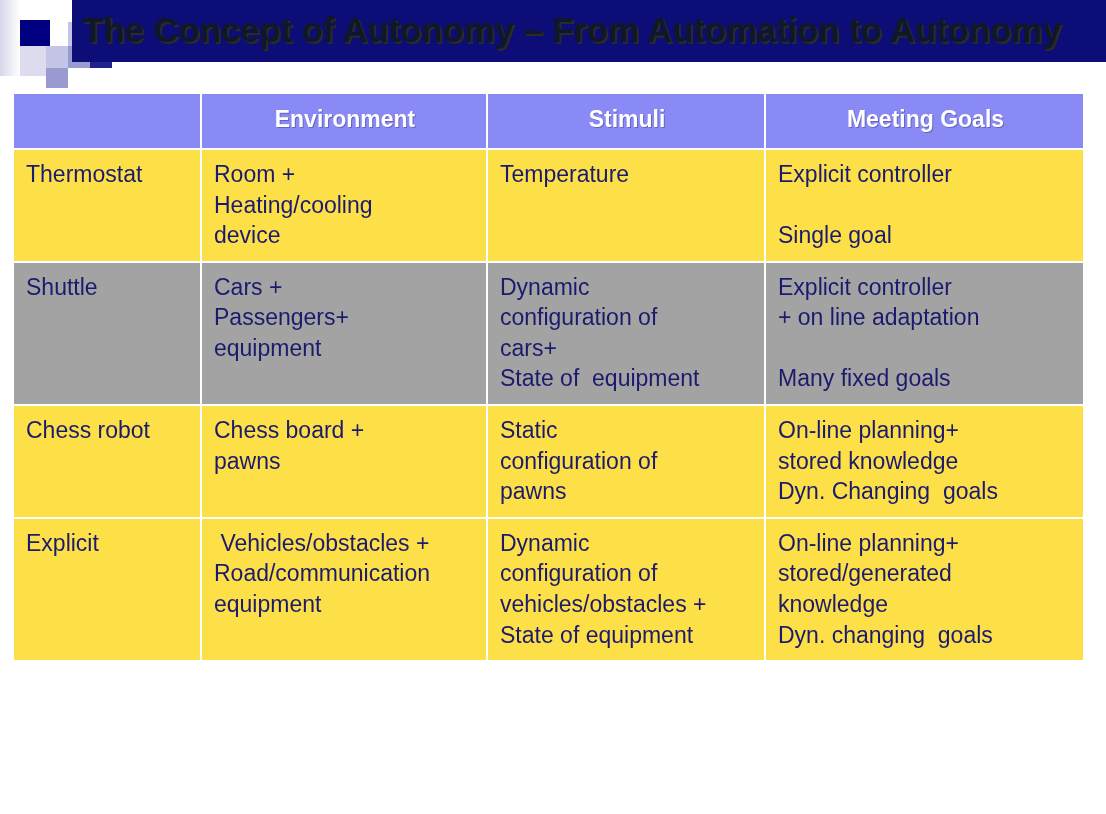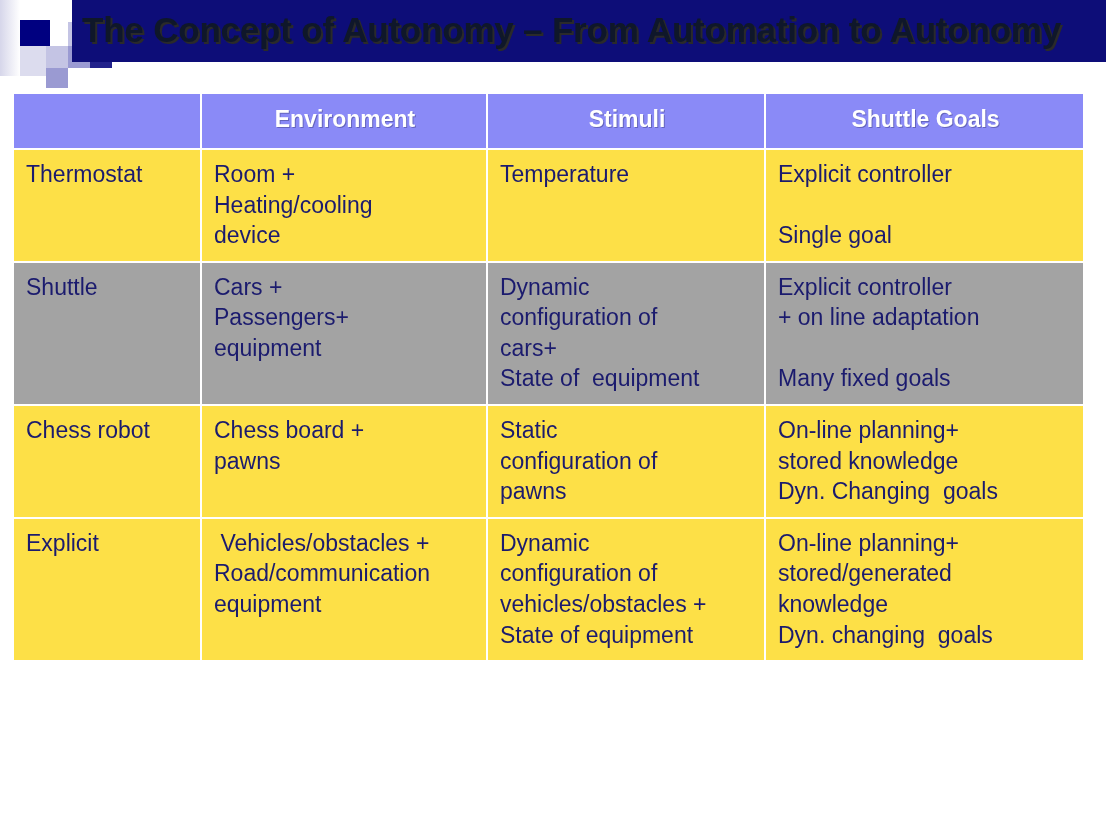--- a/index.html
+++ b/index.html
@@ -121,21 +121,21 @@
     <col class="c-label">
       <col class="c-env">
       <col class="c-sti">
       <col class="c-goal">
   </colgroup>
   <thead>
     <tr>
       <th class="corner"></th>
       <th>Environment</th>
       <th>Stimuli</th>
-      <th>Shuttle Goals</th>
+      <th>Meeting Goals</th>
     </tr>
   </thead>
   <tbody>
     <tr class="band-a">
       <td>Thermostat</td>
       <td>Room +
 Heating/cooling
 device</td>
       <td>Temperature</td>
       <td>Explicit controller

